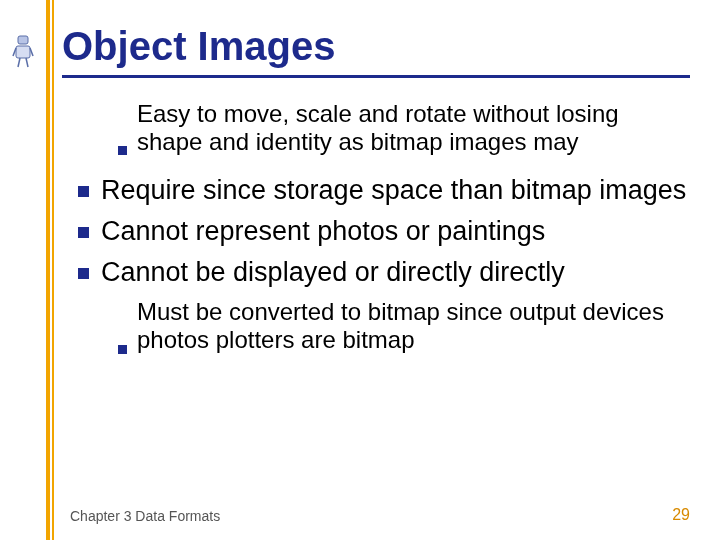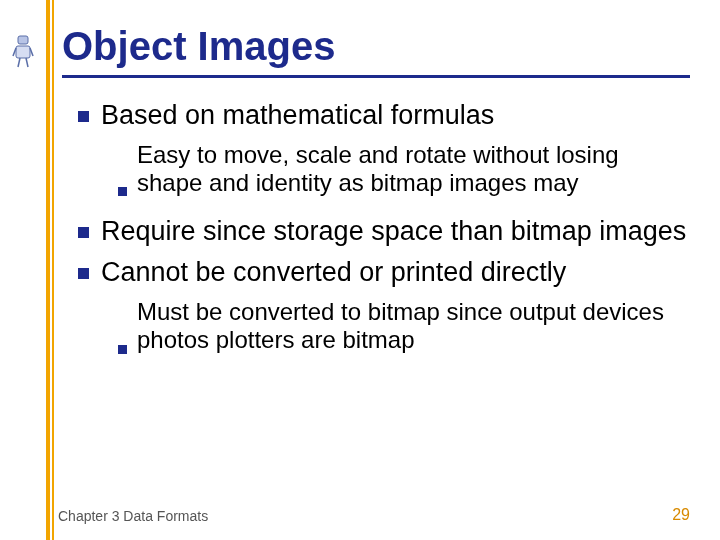--- a/index.html
+++ b/index.html
@@ -75,21 +75,21 @@
     margin-right: 10px;
   }
   .li2 .text {
     font-size: 24px;
     color: #000;
     line-height: 1.15;
   }
   .footer {
     position: absolute;
     bottom: 16px;
-    left: 58px;
+    left: 70px;
     right: 30px;
     display: flex;
     justify-content: space-between;
     align-items: flex-end;
   }
   .footer-left {
     font-size: 14px;
     color: #555;
   }
   .footer-right {
@@ -120,39 +120,39 @@
       <line x1="4" y1="14" x2="1" y2="22" stroke="#5a6ea8" stroke-width="1.5"></line>
       <line x1="18" y1="14" x2="21" y2="22" stroke="#5a6ea8" stroke-width="1.5"></line>
     </svg>
   </div>
 
   <h1 class="title">Object Images</h1>
   <div class="hr"></div>
 
   <div class="content">
 
-    <div class="li1">
-      <div class="bullet"></div>
-      <div class="text">Based on mathematical formulas</div>
-    </div>
 
     <div class="li2">
       <div class="bullet"></div>
       <div class="text">Easy to move, scale and rotate without losing shape and identity as bitmap images may</div>
     </div>
 
     <div class="li1">
       <div class="bullet"></div>
       <div class="text">Require since storage space than bitmap images</div>
     </div>
 
+    <div class="li1">
+      <div class="bullet"></div>
+      <div class="text">Cannot represent photos or paintings</div>
+    </div>
 
     <div class="li1">
       <div class="bullet"></div>
-      <div class="text">Cannot be converted or printed directly</div>
+      <div class="text">Cannot be displayed or directly directly</div>
     </div>
 
     <div class="li2">
       <div class="bullet"></div>
       <div class="text">Must be converted to bitmap since output devices photos plotters are bitmap</div>
     </div>
 
   </div>
 
   <div class="footer">

